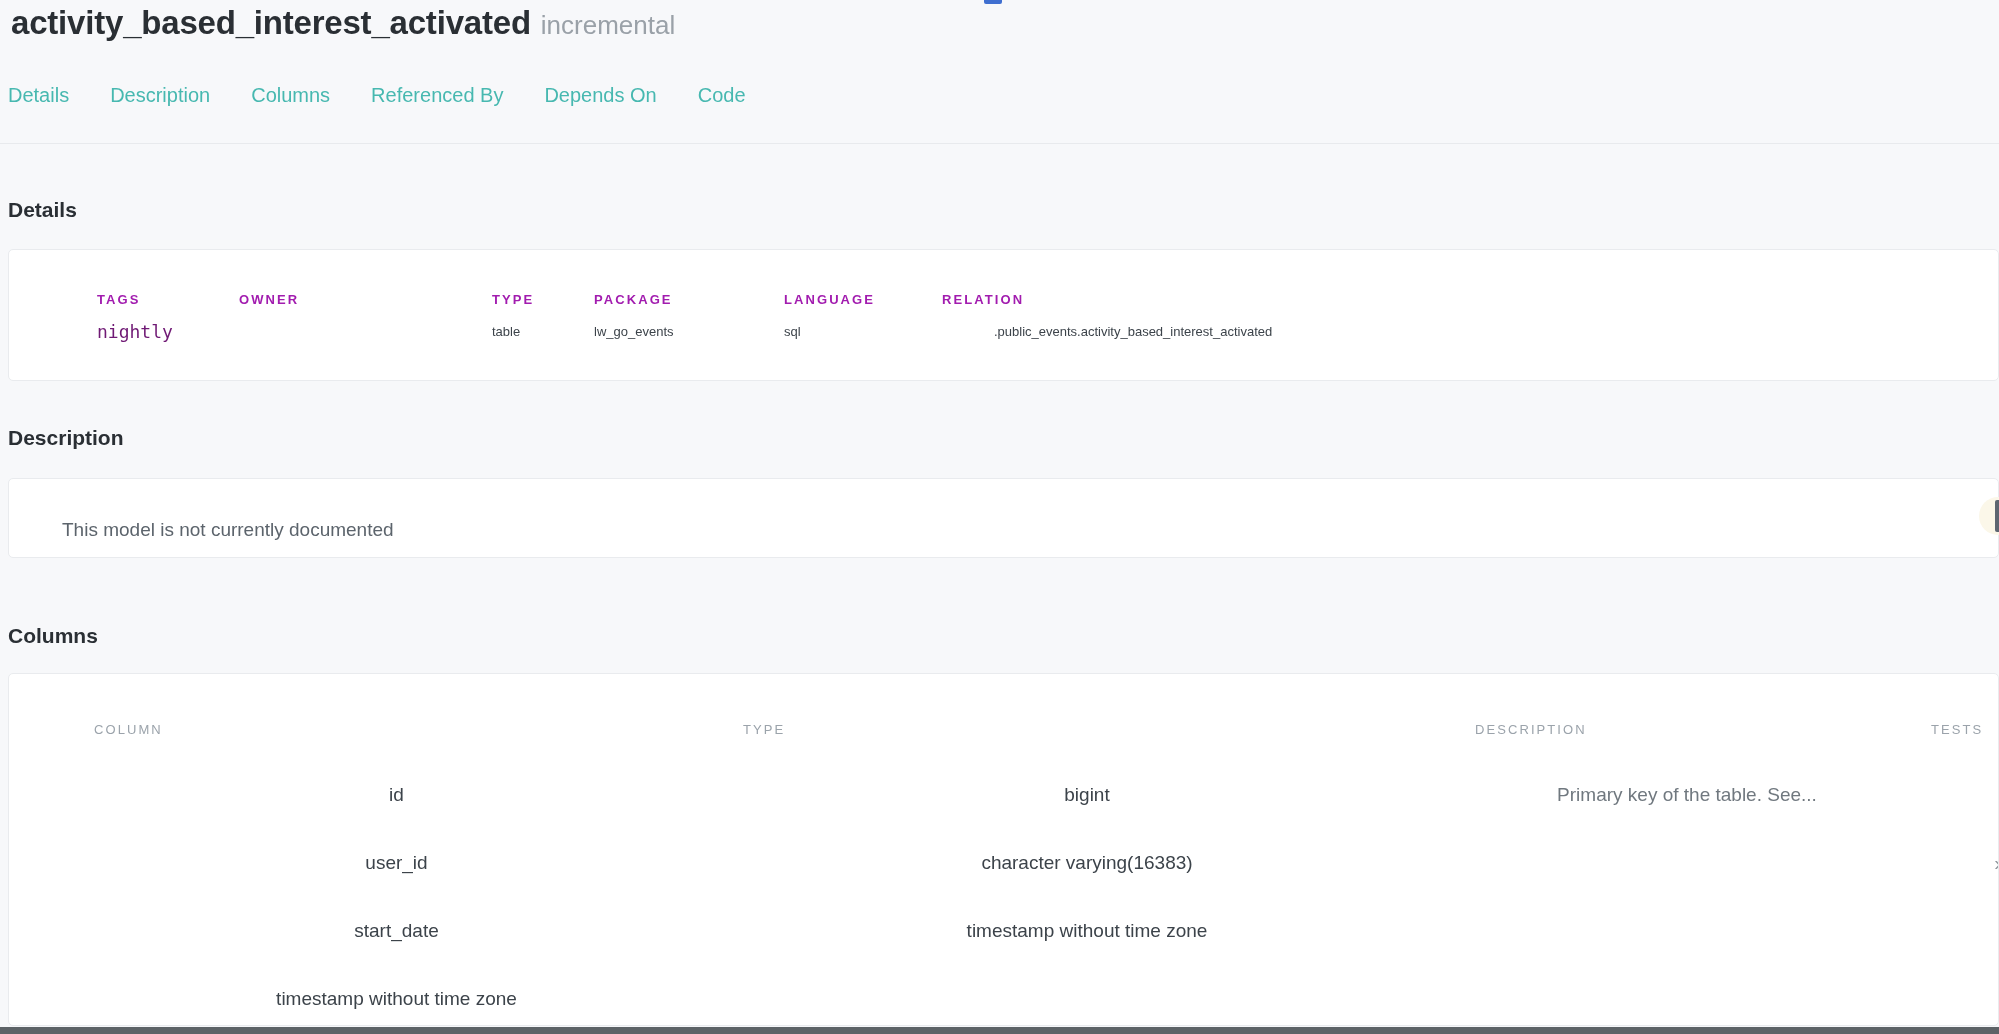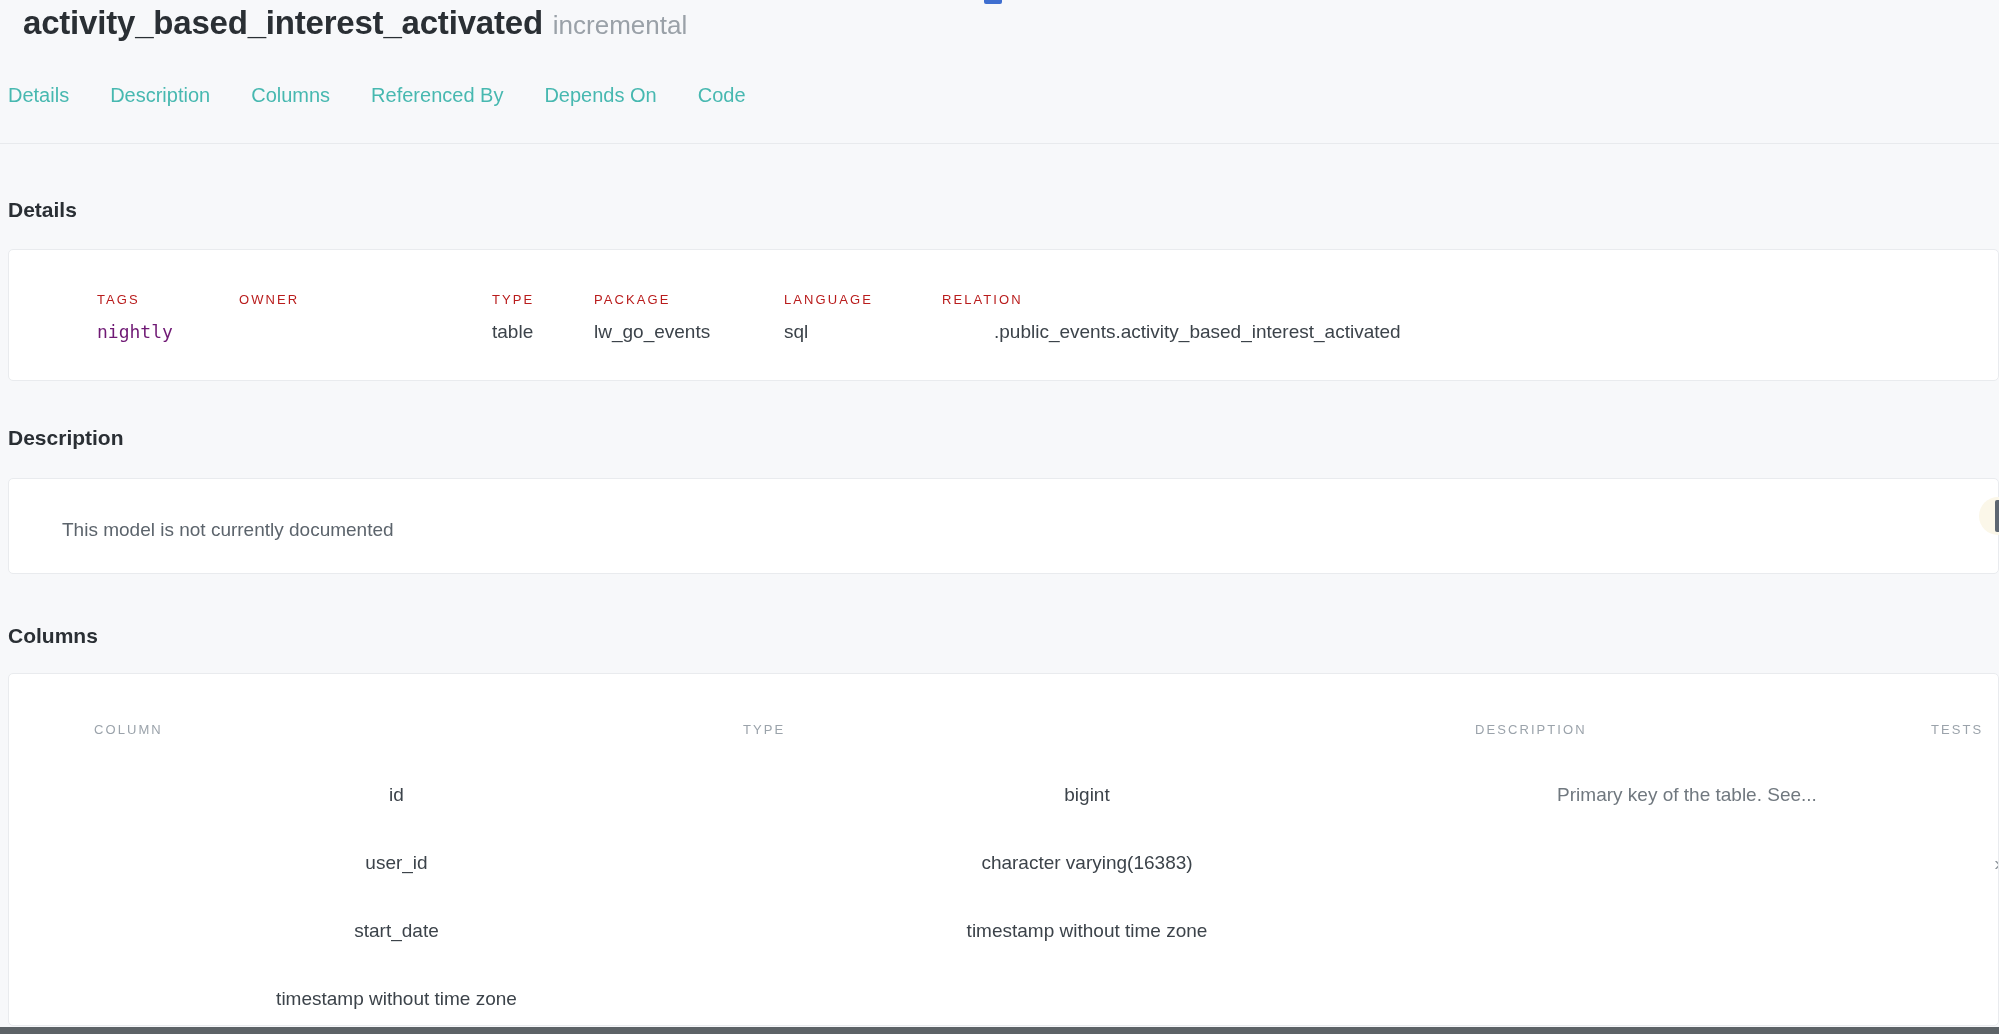--- a/index.html
+++ b/index.html
@@ -12,21 +12,21 @@
   }
   .page { position:relative; width:1999px; height:1034px; }
 
   
   .cut-frag {
     position:absolute; left:984px; top:0; width:18px; height:4px;
     background:#3f6fd0; border-radius:0 0 2px 2px;
   }
 
   
-  .title-row { position:absolute; left:23px; top:4px; white-space:nowrap; }
+  .title-row { position:absolute; left:11px; top:4px; white-space:nowrap; }
   .title-row .model-name { font-size:33px; font-weight:700; color:#2a2f34; letter-spacing:-0.2px; }
   .title-row .model-kind { font-size:26px; font-weight:400; color:#9aa1a8; margin-left:10px; }
 
   
   .section-nav { position:absolute; left:8px; top:84px; display:flex; gap:41px; }
   .section-nav a {
     font-size:20px; color:#47b8b0; text-decoration:none; cursor:pointer; white-space:nowrap;
   }
 
   .divider { position:absolute; left:0; top:143px; width:1999px; height:1px; background:#e8eaed; }
@@ -41,33 +41,33 @@
 
   
   #details-heading { top:198px; }
   #details-card { top:249px; height:132px; }
   .details-grid {
     display:grid; grid-template-columns:142px 253px 102px 190px 158px 1fr;
     padding:42px 0 0 88px;
   }
   .detail-field { display:flex; flex-direction:column; }
   .detail-label {
-    font-size:13px; font-weight:400; letter-spacing:0.16em; color:#b91c1c;
+    font-size:13px; font-weight:700; letter-spacing:0.16em; color:#a21caf;
     text-transform:uppercase; line-height:16px;
   }
-  .detail-value { margin-top:13px; font-size:19px; color:#3c434a; line-height:22px; white-space:nowrap; }
+  .detail-value { margin-top:13px; font-size:13px; color:#3c434a; line-height:22px; white-space:nowrap; }
   .detail-value.tag-value {
     font-family:"DejaVu Sans Mono","Liberation Mono",monospace;
     font-size:18px; color:#701a75; cursor:pointer;
   }
   .detail-value.relation-value { padding-left:52px; }
 
   
   #description-heading { top:426px; }
-  #description-card { top:478px; height:96px; }
+  #description-card { top:478px; height:80px; }
   .desc-body { padding:40px 0 0 53px; font-size:19px; color:#5c646c; }
 
   
   #columns-heading { top:624px; }
   #columns-card { top:673px; height:353px; overflow:hidden; }
   .col-grid { display:grid; grid-template-columns:605px 688px 412px 117px 1fr; align-items:center;gap:44px; }
   .table-head { padding-left:85px; margin-top:47px; height:16px; }
   .table-head .th {
     font-size:13px; font-weight:500; letter-spacing:0.16em; color:#9ba3ab;
     text-transform:uppercase; white-space:nowrap;

